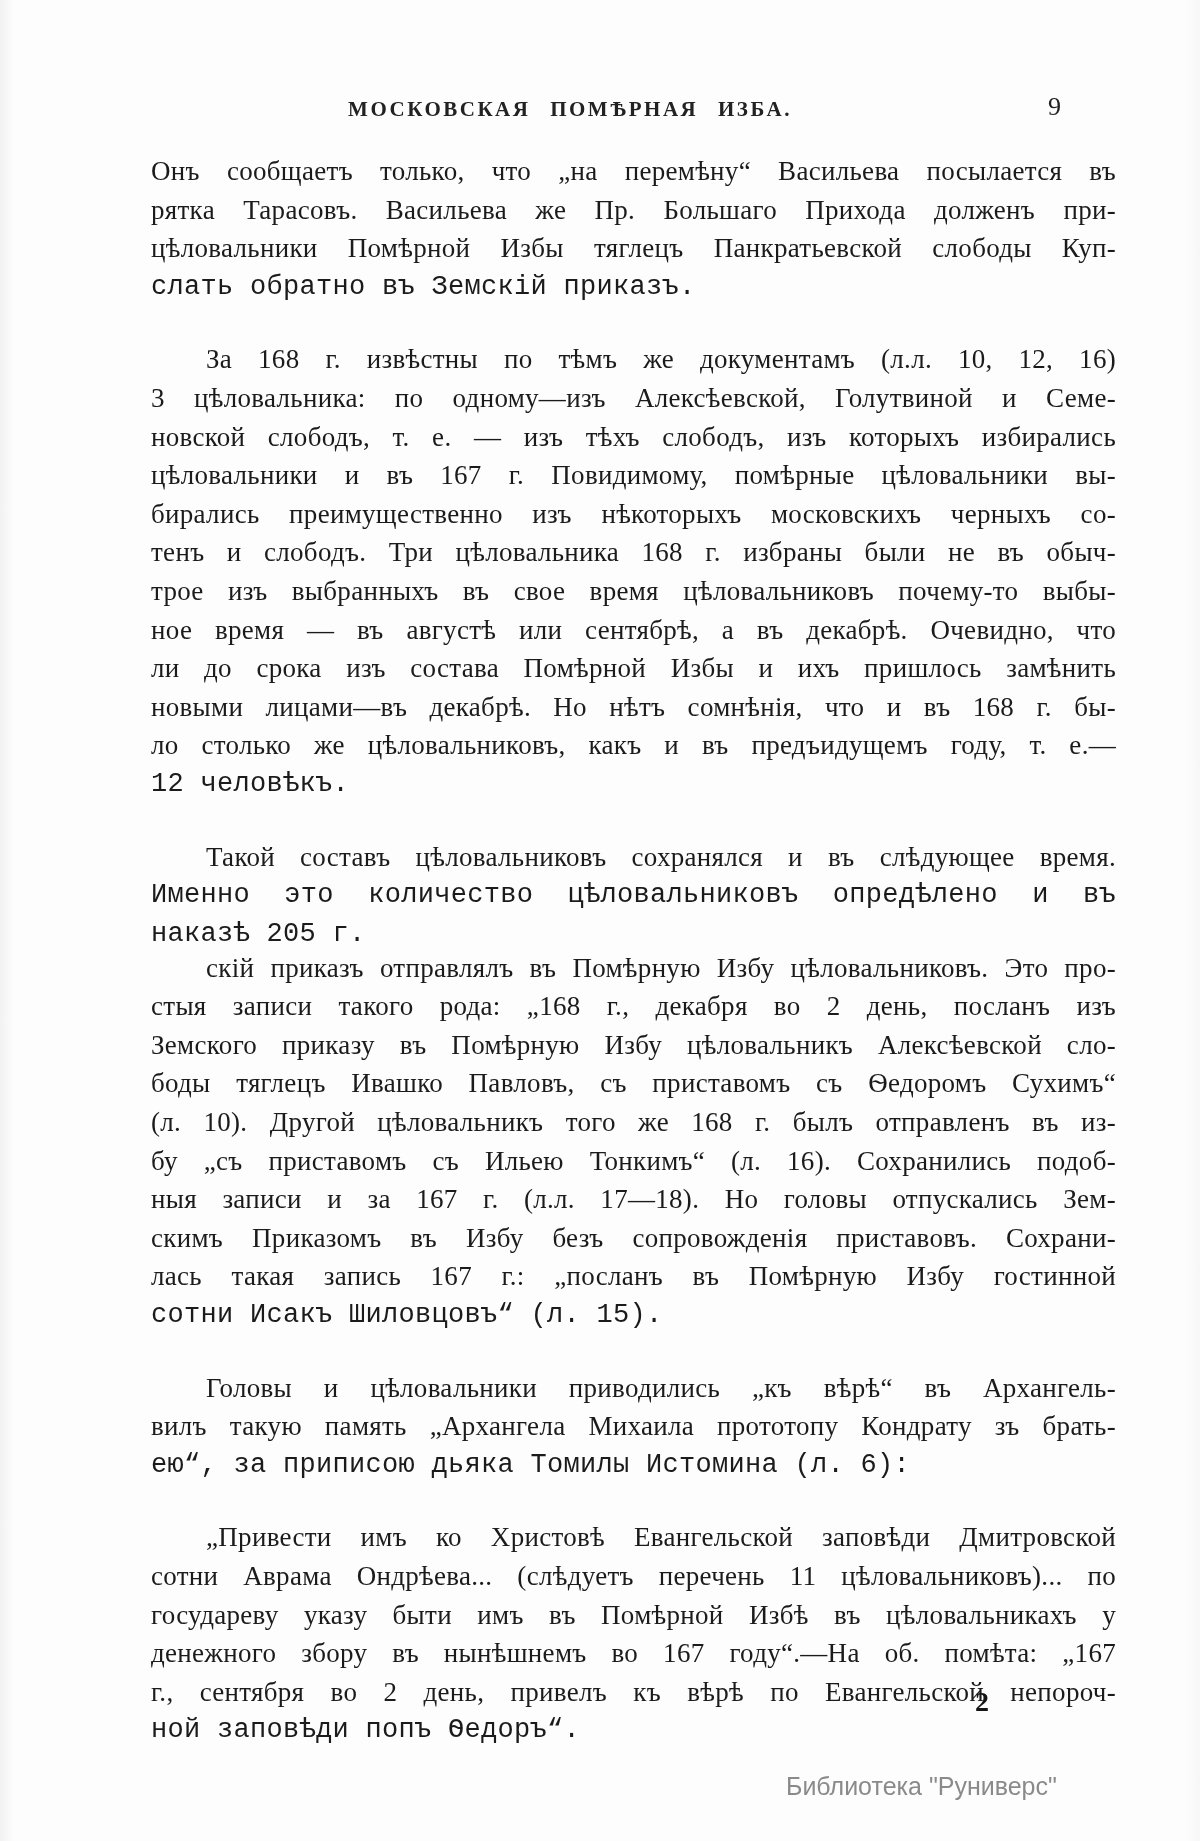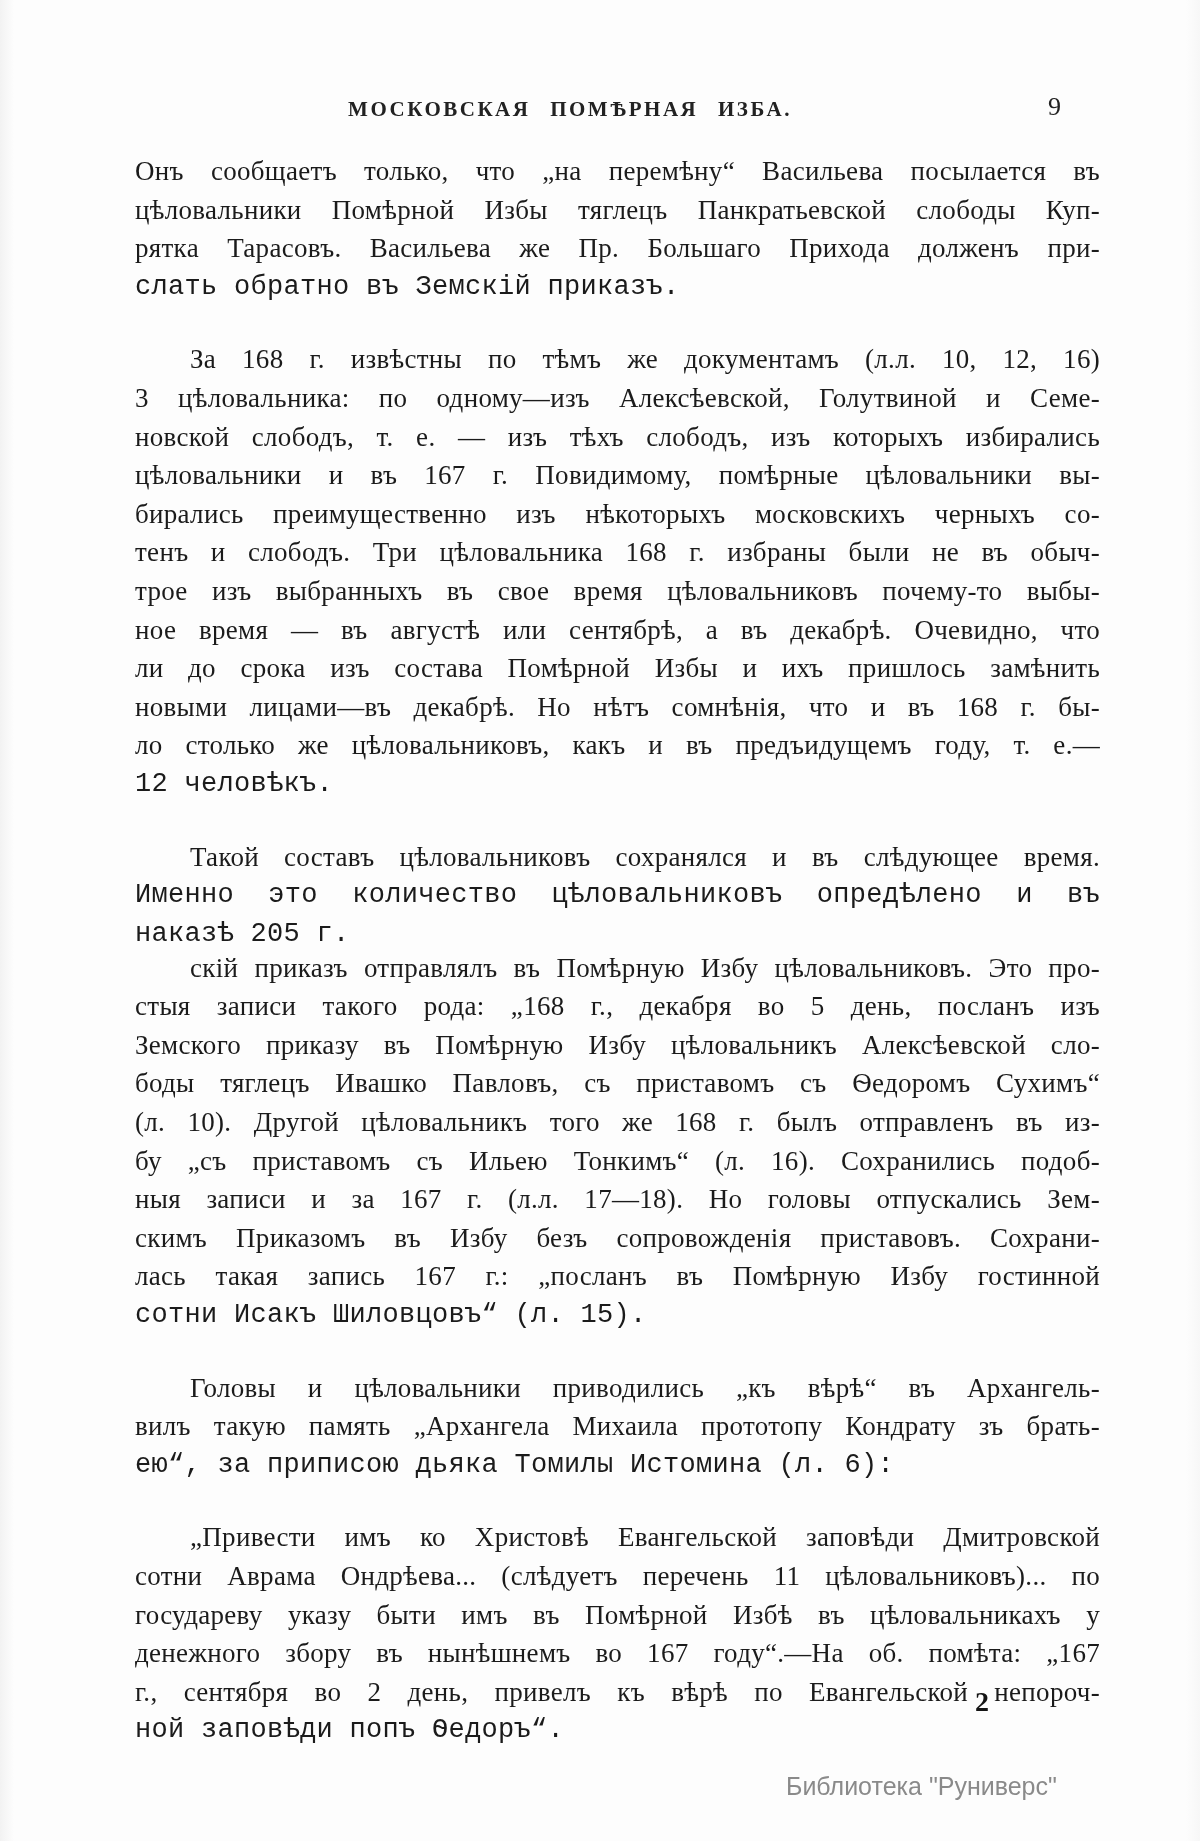--- a/index.html
+++ b/index.html
@@ -28,21 +28,21 @@
     margin-left: 20px;
   }
   .page-number {
     position: absolute;
     top: 92px; left: 1048px;
     font-size: 26px;
     color: #222;
   }
   .text-block {
     position: absolute;
-    top: 152px; left: 135px;
+    top: 152px; left: 151px;
     width: 965px;
     font-size: 27px;
     line-height: 38.6px;
     letter-spacing: 0.3px;
   }
   .para + .para { margin-top: 11px; }
   .line {
     text-align: justify;
     text-align-last: justify;
     white-space: normal;
@@ -72,22 +72,22 @@
 
 <div class="scan-page">
 
   <div class="running-head">МОСКОВСКАЯ ПОМѢРНАЯ ИЗБА.</div>
 
   <div class="page-number">9</div>
 
   <div class="text-block">
       <div class="para">
         <div class="line">Онъ сообщаетъ только, что „на перемѣну“ Васильева посылается въ</div>
+        <div class="line">рятка Тарасовъ. Васильева же Пр. Большаго Прихода долженъ при-</div>
         <div class="line">цѣловальники Помѣрной Избы тяглецъ Панкратьевской слободы Куп-</div>
-        <div class="line">рятка Тарасовъ. Васильева же Пр. Большаго Прихода долженъ при-</div>
         <div class="line para-end">слать обратно въ Земскій приказъ.</div>
       </div>
       <div class="para indent">
         <div class="line">За 168 г. извѣстны по тѣмъ же документамъ (л.л. 10, 12, 16)</div>
         <div class="line">3 цѣловальника: по одному—изъ Алексѣевской, Голутвиной и Семе-</div>
         <div class="line">новской слободъ, т. е. — изъ тѣхъ слободъ, изъ которыхъ избирались</div>
         <div class="line">цѣловальники и въ 167 г. Повидимому, помѣрные цѣловальники вы-</div>
         <div class="line">бирались преимущественно изъ нѣкоторыхъ московскихъ черныхъ со-</div>
         <div class="line">тенъ и слободъ. Три цѣловальника 168 г. избраны были не въ обыч-</div>
         <div class="line">трое изъ выбранныхъ въ свое время цѣловальниковъ почему-то выбы-</div>
@@ -96,21 +96,21 @@
         <div class="line">новыми лицами—въ декабрѣ. Но нѣтъ сомнѣнія, что и въ 168 г. бы-</div>
         <div class="line">ло столько же цѣловальниковъ, какъ и въ предъидущемъ году, т. е.—</div>
         <div class="line para-end">12 человѣкъ.</div>
       </div>
       <div class="para indent">
         <div class="line">Такой составъ цѣловальниковъ сохранялся и въ слѣдующее время.</div>
         <div class="line para-end">Именно это количество цѣловальниковъ опредѣлено и въ наказѣ 205 г.</div>
       </div>
       <div class="para indent">
         <div class="line">скій приказъ отправлялъ въ Помѣрную Избу цѣловальниковъ. Это про-</div>
-        <div class="line">стыя записи такого рода: „168 г., декабря во 5 день, посланъ изъ</div>
+        <div class="line">стыя записи такого рода: „168 г., декабря во 2 день, посланъ изъ</div>
         <div class="line">Земского приказу въ Помѣрную Избу цѣловальникъ Алексѣевской сло-</div>
         <div class="line">боды тяглецъ Ивашко Павловъ, съ приставомъ съ Ѳедоромъ Сухимъ“</div>
         <div class="line">(л. 10). Другой цѣловальникъ того же 168 г. былъ отправленъ въ из-</div>
         <div class="line">бу „съ приставомъ съ Ильею Тонкимъ“ (л. 16). Сохранились подоб-</div>
         <div class="line">ныя записи и за 167 г. (л.л. 17—18). Но головы отпускались Зем-</div>
         <div class="line">скимъ Приказомъ въ Избу безъ сопровожденія приставовъ. Сохрани-</div>
         <div class="line">лась такая запись 167 г.: „посланъ въ Помѣрную Избу гостинной</div>
         <div class="line para-end">сотни Исакъ Шиловцовъ“ (л. 15).</div>
       </div>
       <div class="para indent">

